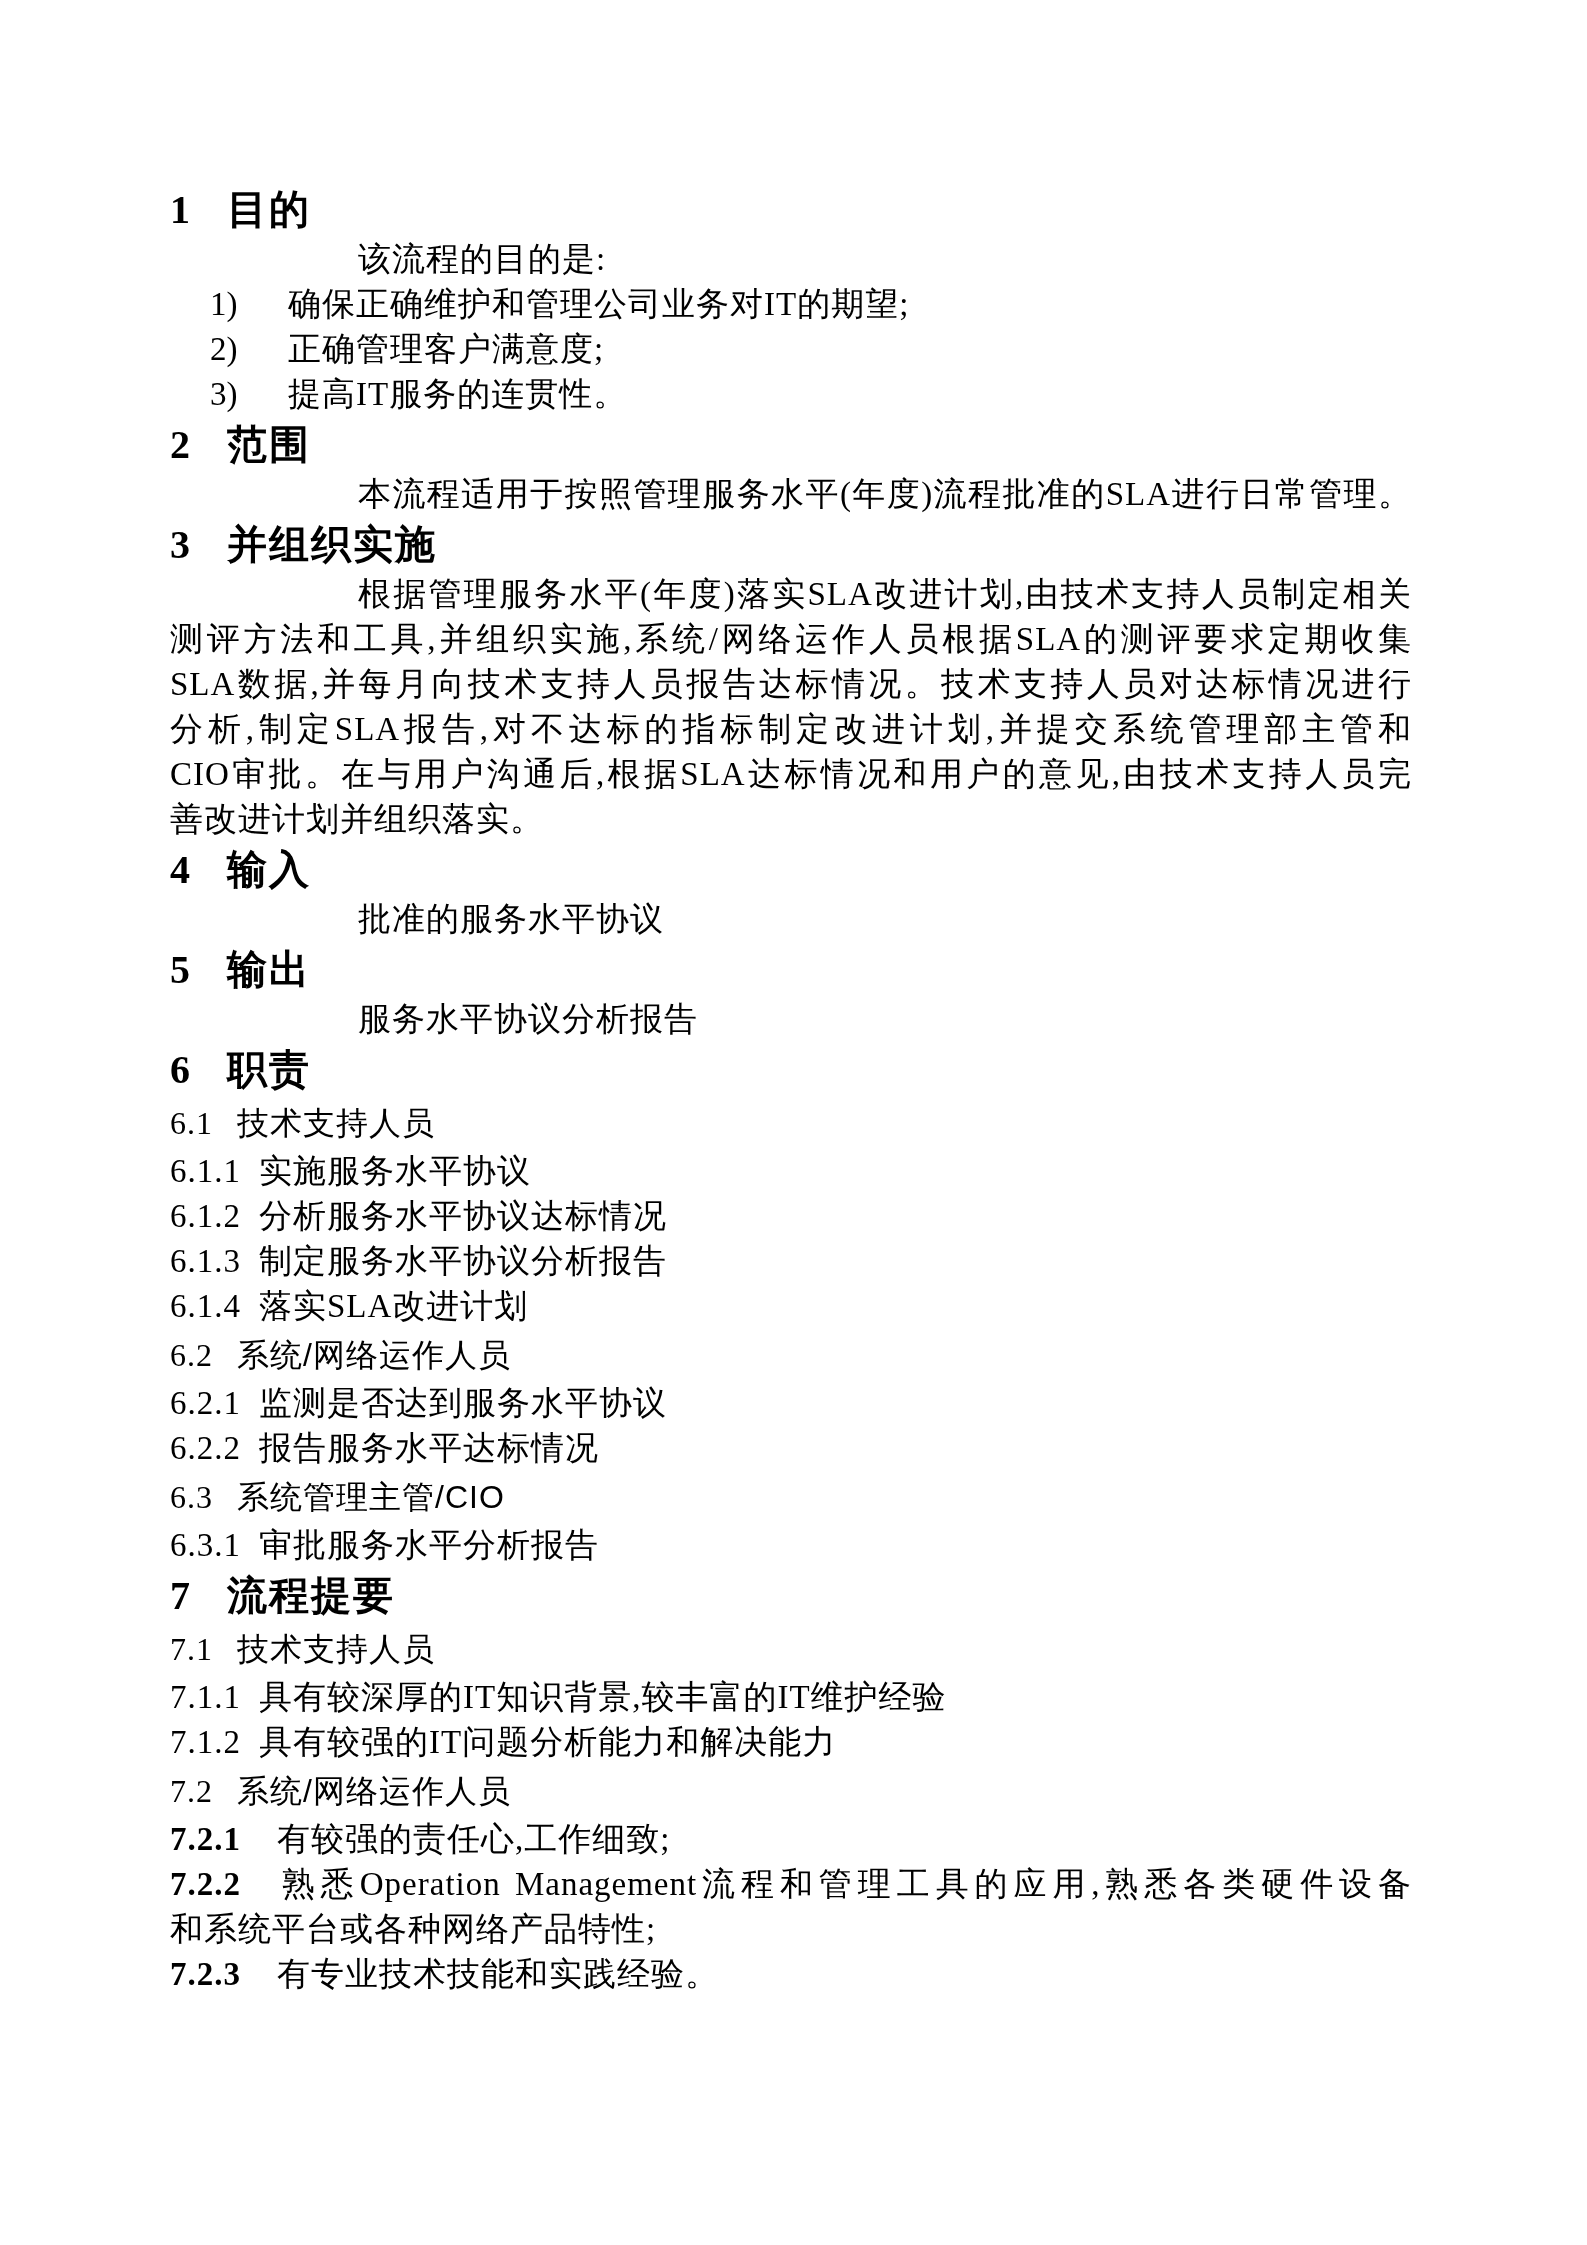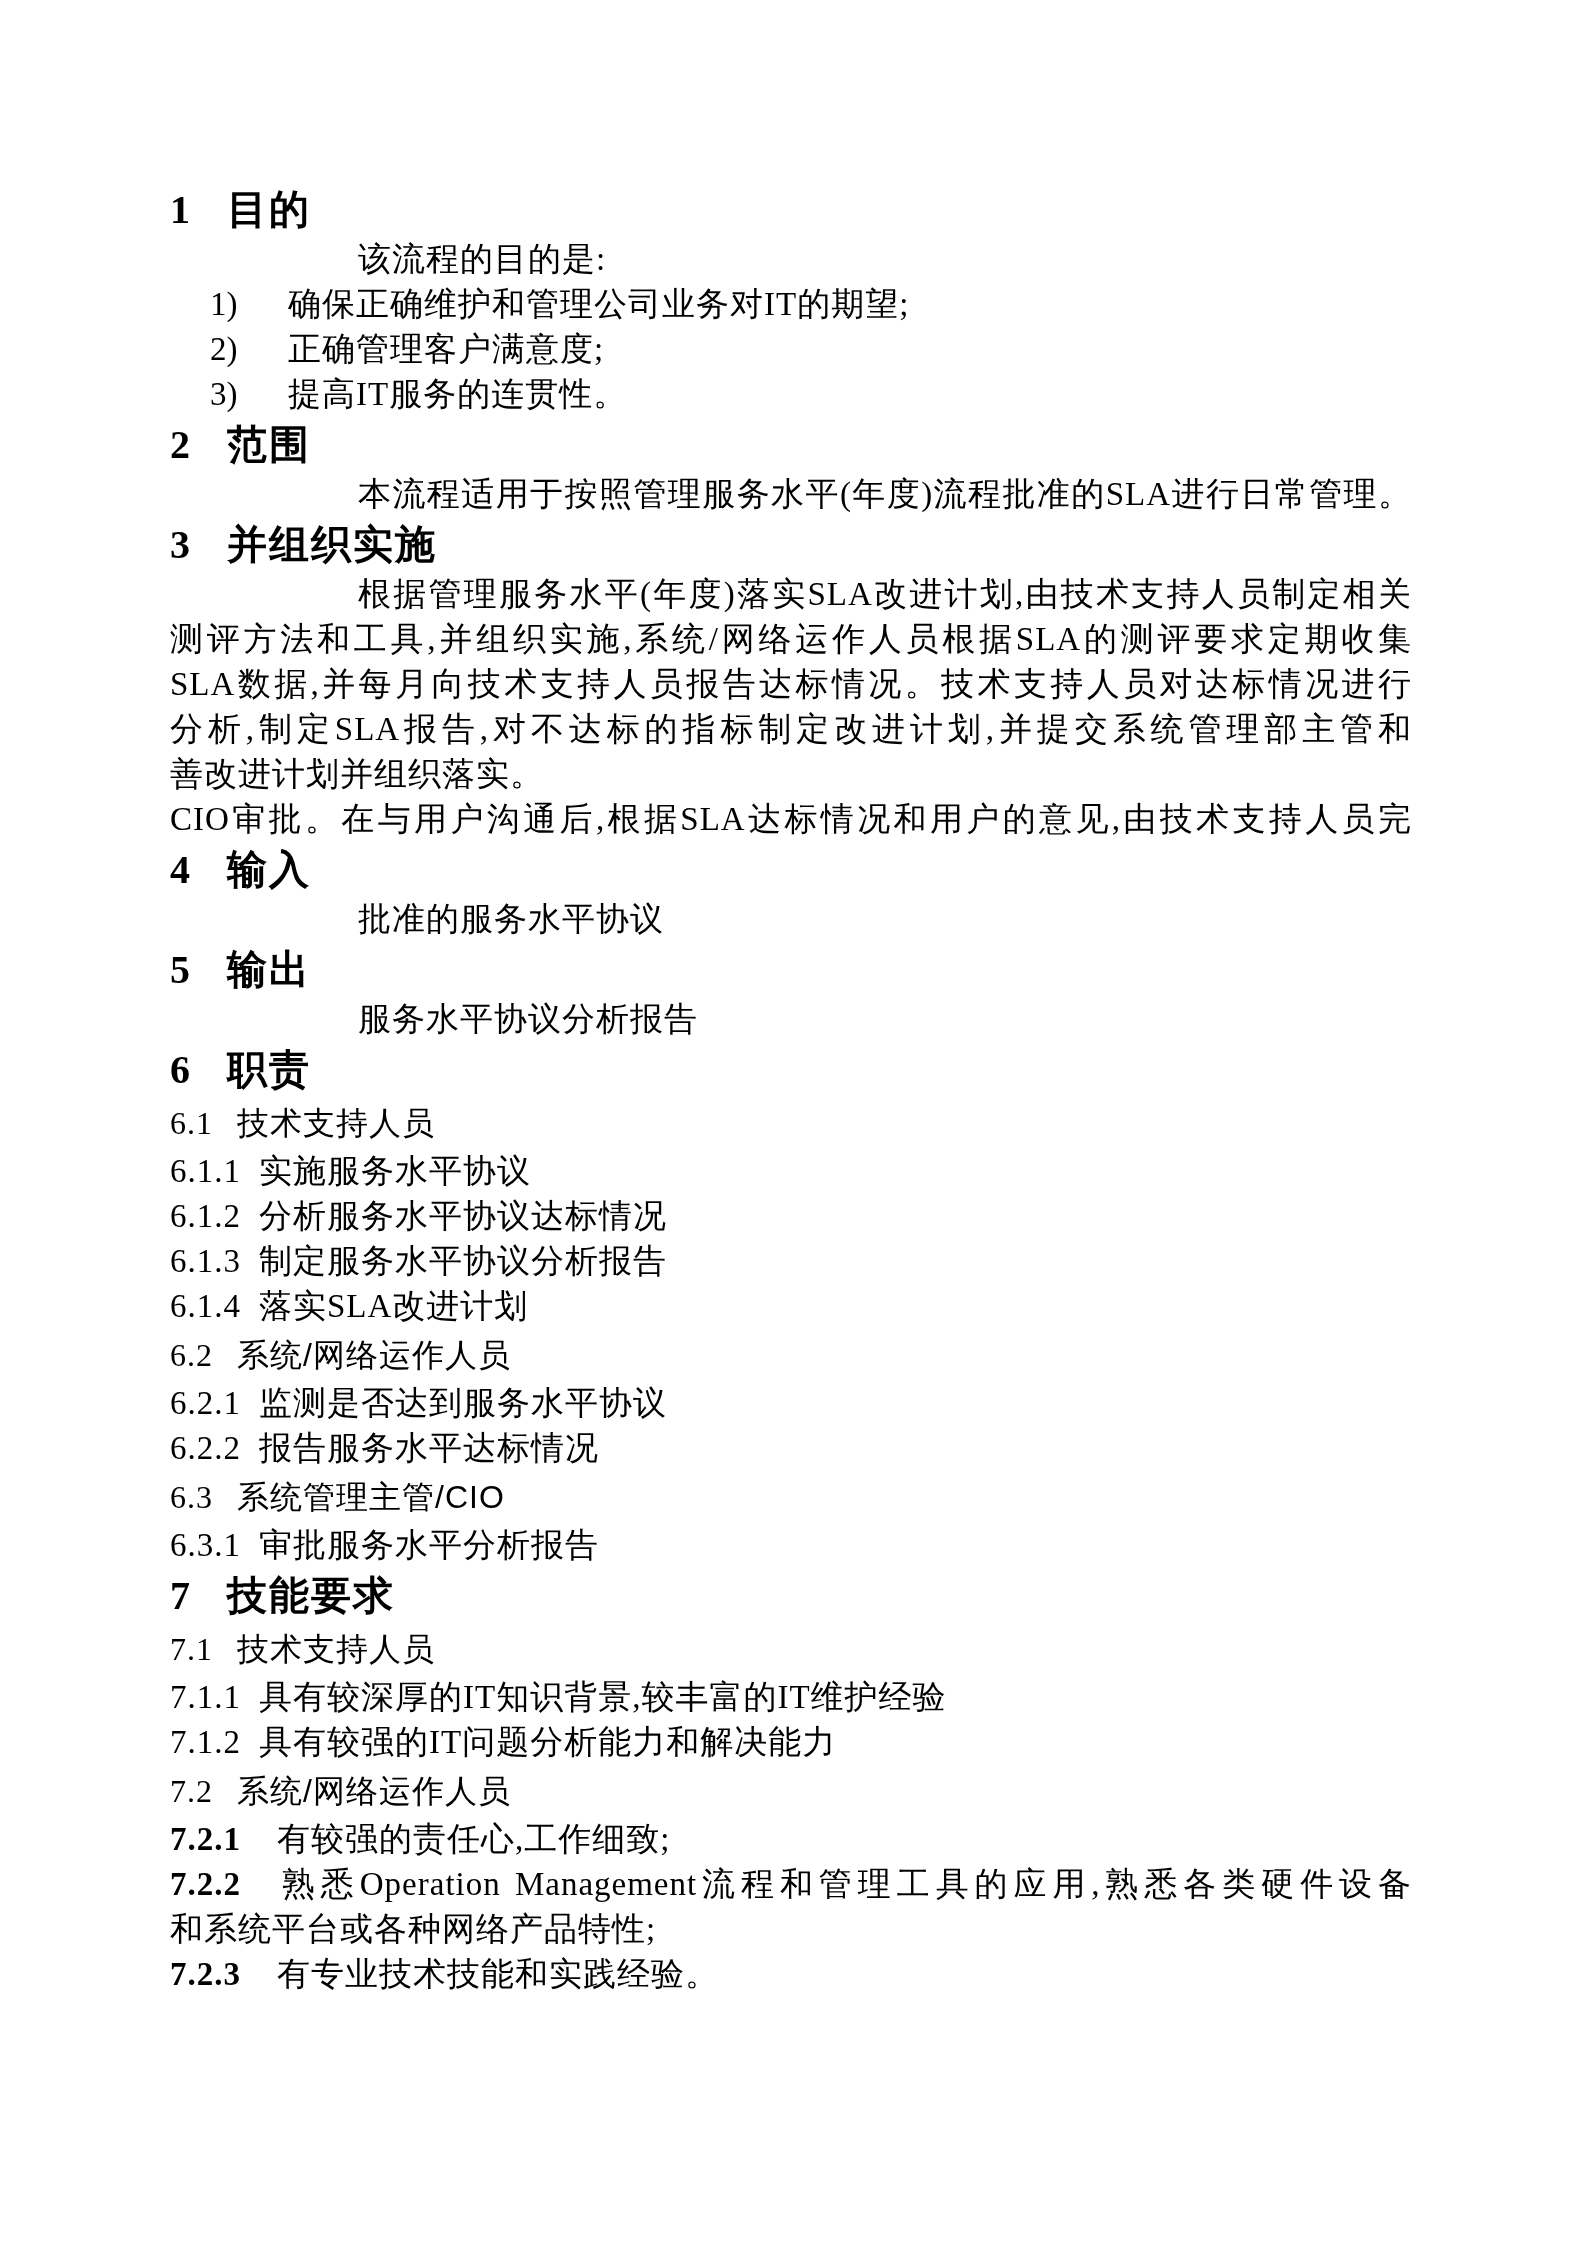--- a/index.html
+++ b/index.html
@@ -41,38 +41,38 @@
       <div class="row list"><span class="num">1)</span><span class="txt">确保正确维护和管理公司业务对IT的期望;</span></div>
       <div class="row list"><span class="num">2)</span><span class="txt">正确管理客户满意度;</span></div>
       <div class="row list"><span class="num">3)</span><span class="txt">提高IT服务的连贯性。</span></div>
       <div class="row h1"><span class="num">2</span><span class="txt">范围</span></div>
       <div class="row indent jline"><span class="txt">本流程适用于按照管理服务水平(年度)流程批准的SLA进行日常管理。</span></div>
       <div class="row h1"><span class="num">3</span><span class="txt">并组织实施</span></div>
       <div class="row pline jline pfirst"><span class="txt">根据管理服务水平(年度)落实SLA改进计划,由技术支持人员制定相关</span></div>
       <div class="row pline jline"><span class="txt">测评方法和工具,并组织实施,系统/网络运作人员根据SLA的测评要求定期收集</span></div>
       <div class="row pline jline"><span class="txt">SLA数据,并每月向技术支持人员报告达标情况。技术支持人员对达标情况进行</span></div>
       <div class="row pline jline"><span class="txt">分析,制定SLA报告,对不达标的指标制定改进计划,并提交系统管理部主管和</span></div>
+      <div class="row pline jline"><span class="txt">CIO审批。在与用户沟通后,根据SLA达标情况和用户的意见,由技术支持人员完</span></div>
       <div class="row pline"><span class="txt">善改进计划并组织落实。</span></div>
-      <div class="row pline jline"><span class="txt">CIO审批。在与用户沟通后,根据SLA达标情况和用户的意见,由技术支持人员完</span></div>
       <div class="row h1"><span class="num">4</span><span class="txt">输入</span></div>
       <div class="row indent"><span class="txt">批准的服务水平协议</span></div>
       <div class="row h1"><span class="num">5</span><span class="txt">输出</span></div>
       <div class="row indent"><span class="txt">服务水平协议分析报告</span></div>
       <div class="row h1"><span class="num">6</span><span class="txt">职责</span></div>
       <div class="row h2"><span class="num">6.1</span><span class="txt">技术支持人员</span></div>
       <div class="row item"><span class="num">6.1.1</span><span class="txt">实施服务水平协议</span></div>
       <div class="row item"><span class="num">6.1.2</span><span class="txt">分析服务水平协议达标情况</span></div>
       <div class="row item"><span class="num">6.1.3</span><span class="txt">制定服务水平协议分析报告</span></div>
       <div class="row item"><span class="num">6.1.4</span><span class="txt">落实SLA改进计划</span></div>
       <div class="row h2"><span class="num">6.2</span><span class="txt">系统/网络运作人员</span></div>
       <div class="row item"><span class="num">6.2.1</span><span class="txt">监测是否达到服务水平协议</span></div>
       <div class="row item"><span class="num">6.2.2</span><span class="txt">报告服务水平达标情况</span></div>
       <div class="row h2"><span class="num">6.3</span><span class="txt">系统管理主管/CIO</span></div>
       <div class="row item"><span class="num">6.3.1</span><span class="txt">审批服务水平分析报告</span></div>
-      <div class="row h1"><span class="num">7</span><span class="txt">技能要求</span></div>
+      <div class="row h1"><span class="num">7</span><span class="txt">流程提要</span></div>
       <div class="row h2"><span class="num">7.1</span><span class="txt">技术支持人员</span></div>
       <div class="row item"><span class="num">7.1.1</span><span class="txt">具有较深厚的IT知识背景,较丰富的IT维护经验</span></div>
       <div class="row item"><span class="num">7.1.2</span><span class="txt">具有较强的IT问题分析能力和解决能力</span></div>
       <div class="row h2"><span class="num">7.2</span><span class="txt">系统/网络运作人员</span></div>
       <div class="row item gap-wide"><span class="num">7.2.1</span><span class="txt">有较强的责任心,工作细致;</span></div>
       <div class="row item jline gap-wide"><span class="num">7.2.2</span><span class="txt">熟悉Operation Management流程和管理工具的应用,熟悉各类硬件设备</span></div>
       <div class="row pline"><span class="txt">和系统平台或各种网络产品特性;</span></div>
       <div class="row item gap-wide"><span class="num">7.2.3</span><span class="txt">有专业技术技能和实践经验。</span></div>
     </div>
 </div>

